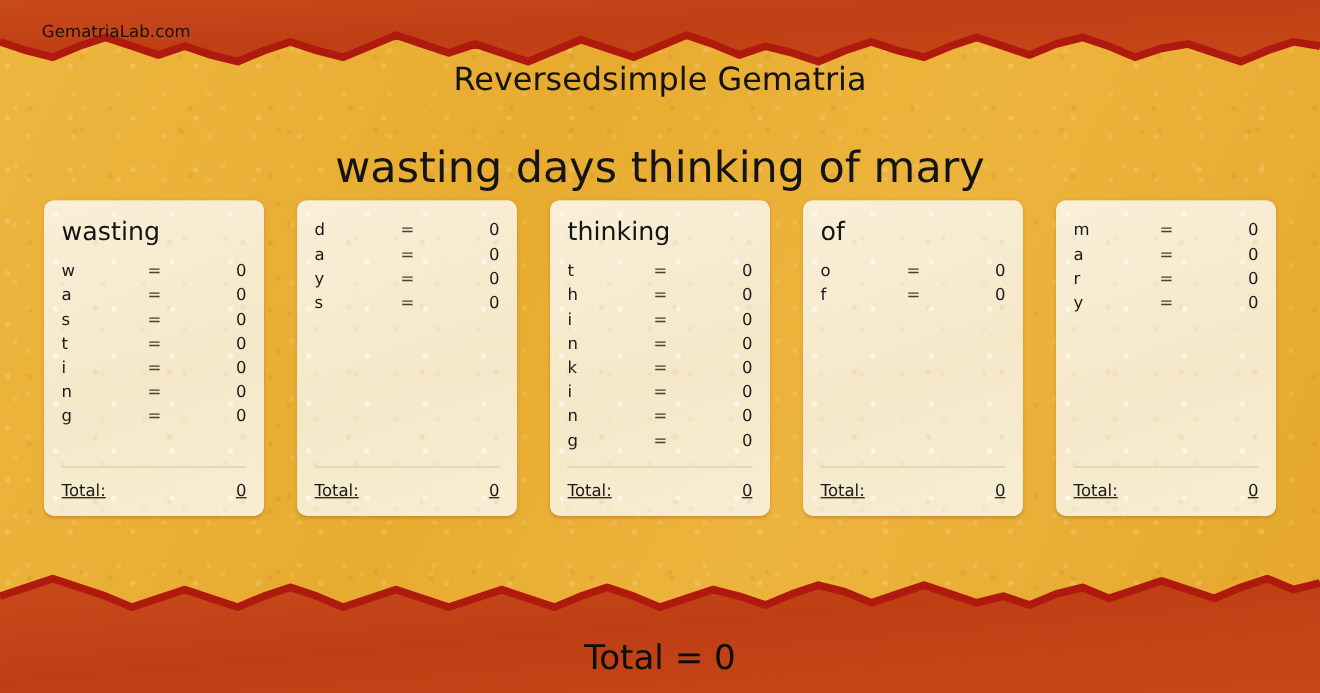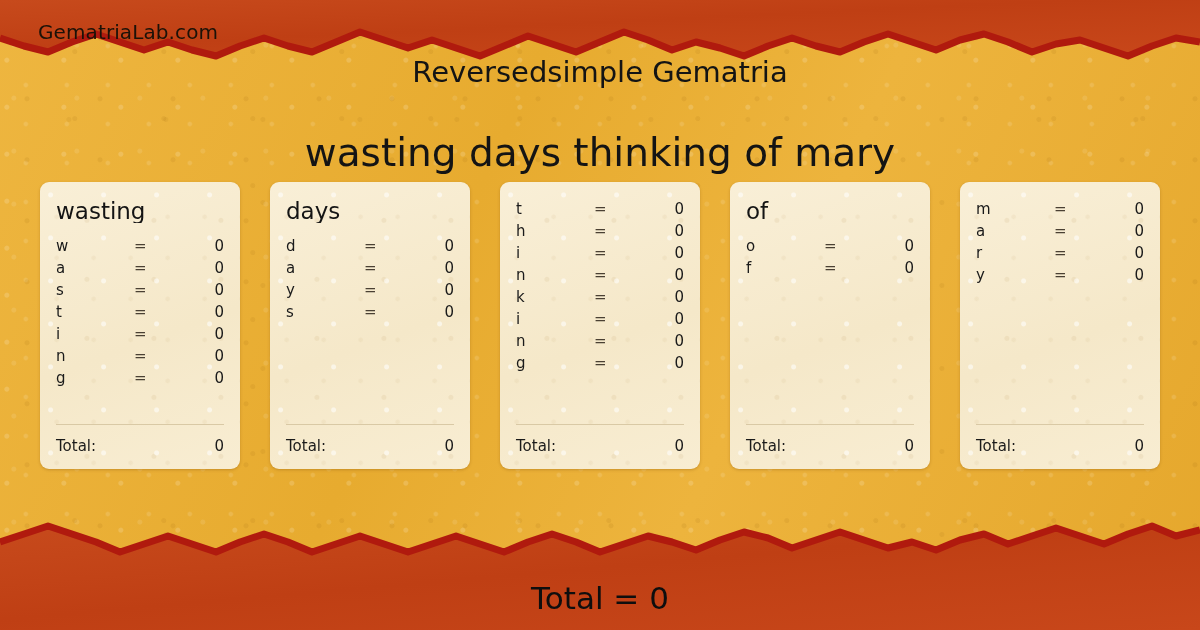--- a/index.html
+++ b/index.html
@@ -41,21 +41,21 @@
   .band svg { display: block; }
 
   #band-top   { top: 0; height: 120px; }
   #band-bottom{ bottom: 0; height: 120px; }
 
   
   #logo {
     position: absolute;
     left: 38px;
     top: 20px;
-    font-size: 20px;
+    font-size: 15px;
     color: #1b1208;
     letter-spacing: 0.1px;
     z-index: 6;
     white-space: nowrap;
   }
 
   
   #heading-wrap {
     position: absolute;
     left: 0;
@@ -125,20 +125,21 @@
   }
   .row .letter { width: 78px; flex: 0 0 78px; }
   .row .eq     { width: 42px; flex: 0 0 42px; color: #4a4033; }
   .row .value  { flex: 1 1 auto; text-align: right; }
 
   .card-foot {
     position: absolute;
     left: 16px;
     right: 16px;
     bottom: 14px;
+    text-decoration: underline;
   }
   .divider {
     height: 1px;
     background: #d9c9a5;
     margin-bottom: 12px;
   }
   .total-line {
     display: flex;
     justify-content: space-between;
     align-items: baseline;
@@ -233,21 +234,20 @@
         </div>
     <div class="card-foot">
       <div class="divider"></div>
       <div class="total-line">
         <span class="total-label">Total:</span>
         <span class="total-value">0</span>
       </div>
     </div>
   </div>
       <div class="card">
-    <div class="card-title">days</div>
     <div class="rows">
           <div class="row">
     <span class="letter">d</span>
     <span class="eq">=</span>
     <span class="value">0</span>
   </div>
           <div class="row">
     <span class="letter">a</span>
     <span class="eq">=</span>
     <span class="value">0</span>
@@ -265,20 +265,21 @@
         </div>
     <div class="card-foot">
       <div class="divider"></div>
       <div class="total-line">
         <span class="total-label">Total:</span>
         <span class="total-value">0</span>
       </div>
     </div>
   </div>
       <div class="card">
+    <div class="card-title">thinking</div>
     <div class="rows">
           <div class="row">
     <span class="letter">t</span>
     <span class="eq">=</span>
     <span class="value">0</span>
   </div>
           <div class="row">
     <span class="letter">h</span>
     <span class="eq">=</span>
     <span class="value">0</span>

